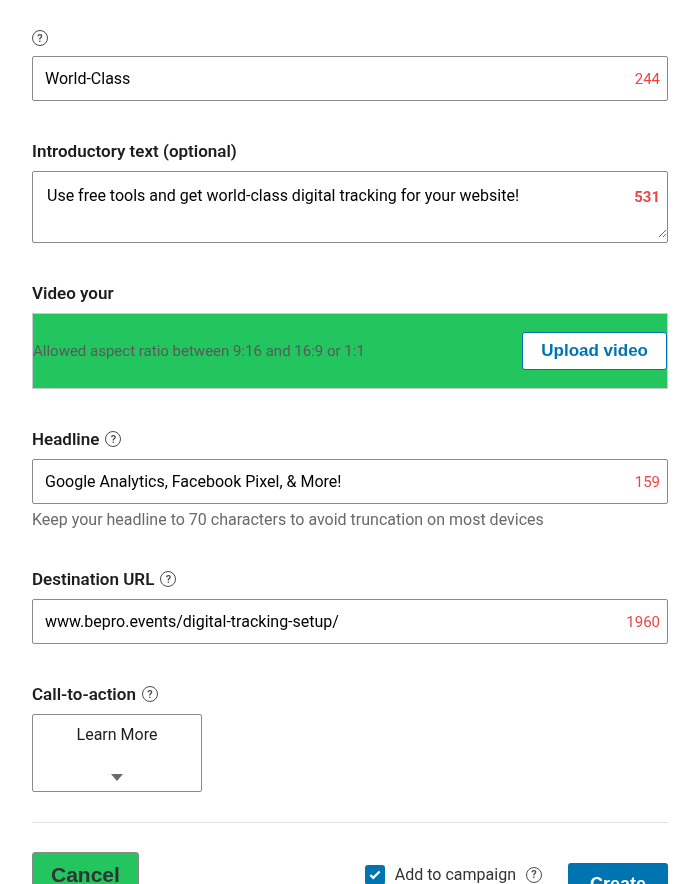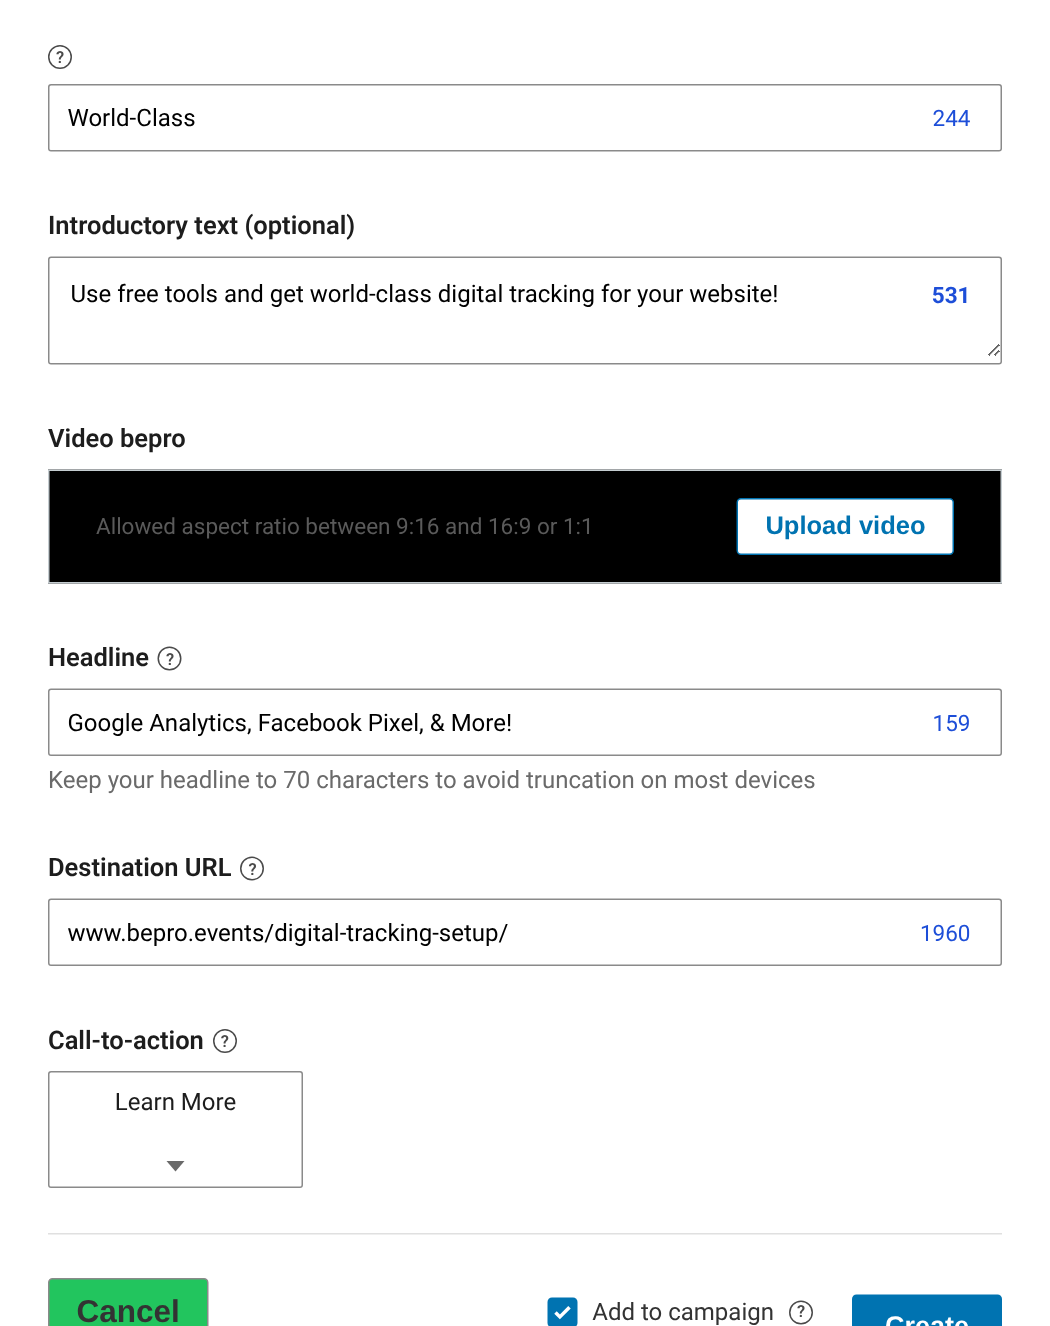--- a/index.html
+++ b/index.html
@@ -52,41 +52,41 @@
       background: transparent;
       font-family: inherit;
     }
     .textarea-input {
       resize: both;
       min-height: 66px;
       padding: 14px 60px 14px 14px;
     }
     .char-count {
       position: absolute;
-      right: 20px;
+      right: 7px;
       top: 50%;
       transform: translateY(-50%);
-      color: #1d4ed8;
+      color: #ef4444;
       font-size: 15px;
       text-align: center;
     }
     .char-count.textarea-count {
       top: 16px;
       transform: none;
       font-weight: bold;
     }
     .helper-text {
       margin-top: 6px;
       color: #6a6a6a;
       font-size: 16px;
     }
     .video-box {
       border: 1px solid #c5cdd1;
-      background: #000000;
-      padding: 18px 31px;
+      background: #22c55e;
+      padding: 18px 0;
       display: flex;
       align-items: center;
       justify-content: space-between;
     }
     .video-hint {
       color: #5a5a5a;
       font-size: 15px;
     }
     .upload-button {
       border: 1px solid #0073b1;
@@ -190,21 +190,21 @@
     <span class="label-text">Introductory text (optional)</span>
   </div>
   <div class="input-wrapper">
     <textarea class="textarea-input" style="">Use free tools and get world-class digital tracking for your website!</textarea>
     <span class="char-count textarea-count">531</span>
   </div>
 </div>
 
 <div class="field-group">
   <div class="label-row">
-    <span class="label-text">Video bepro</span>
+    <span class="label-text">Video your</span>
   </div>
   <div class="video-box">
     <span class="video-hint">Allowed aspect ratio between 9:16 and 16:9 or 1:1</span>
     <button class="upload-button">Upload video</button>
   </div>
 </div>
 
 <div class="field-group">
   <div class="label-row">
     <span class="label-text">Headline</span>

